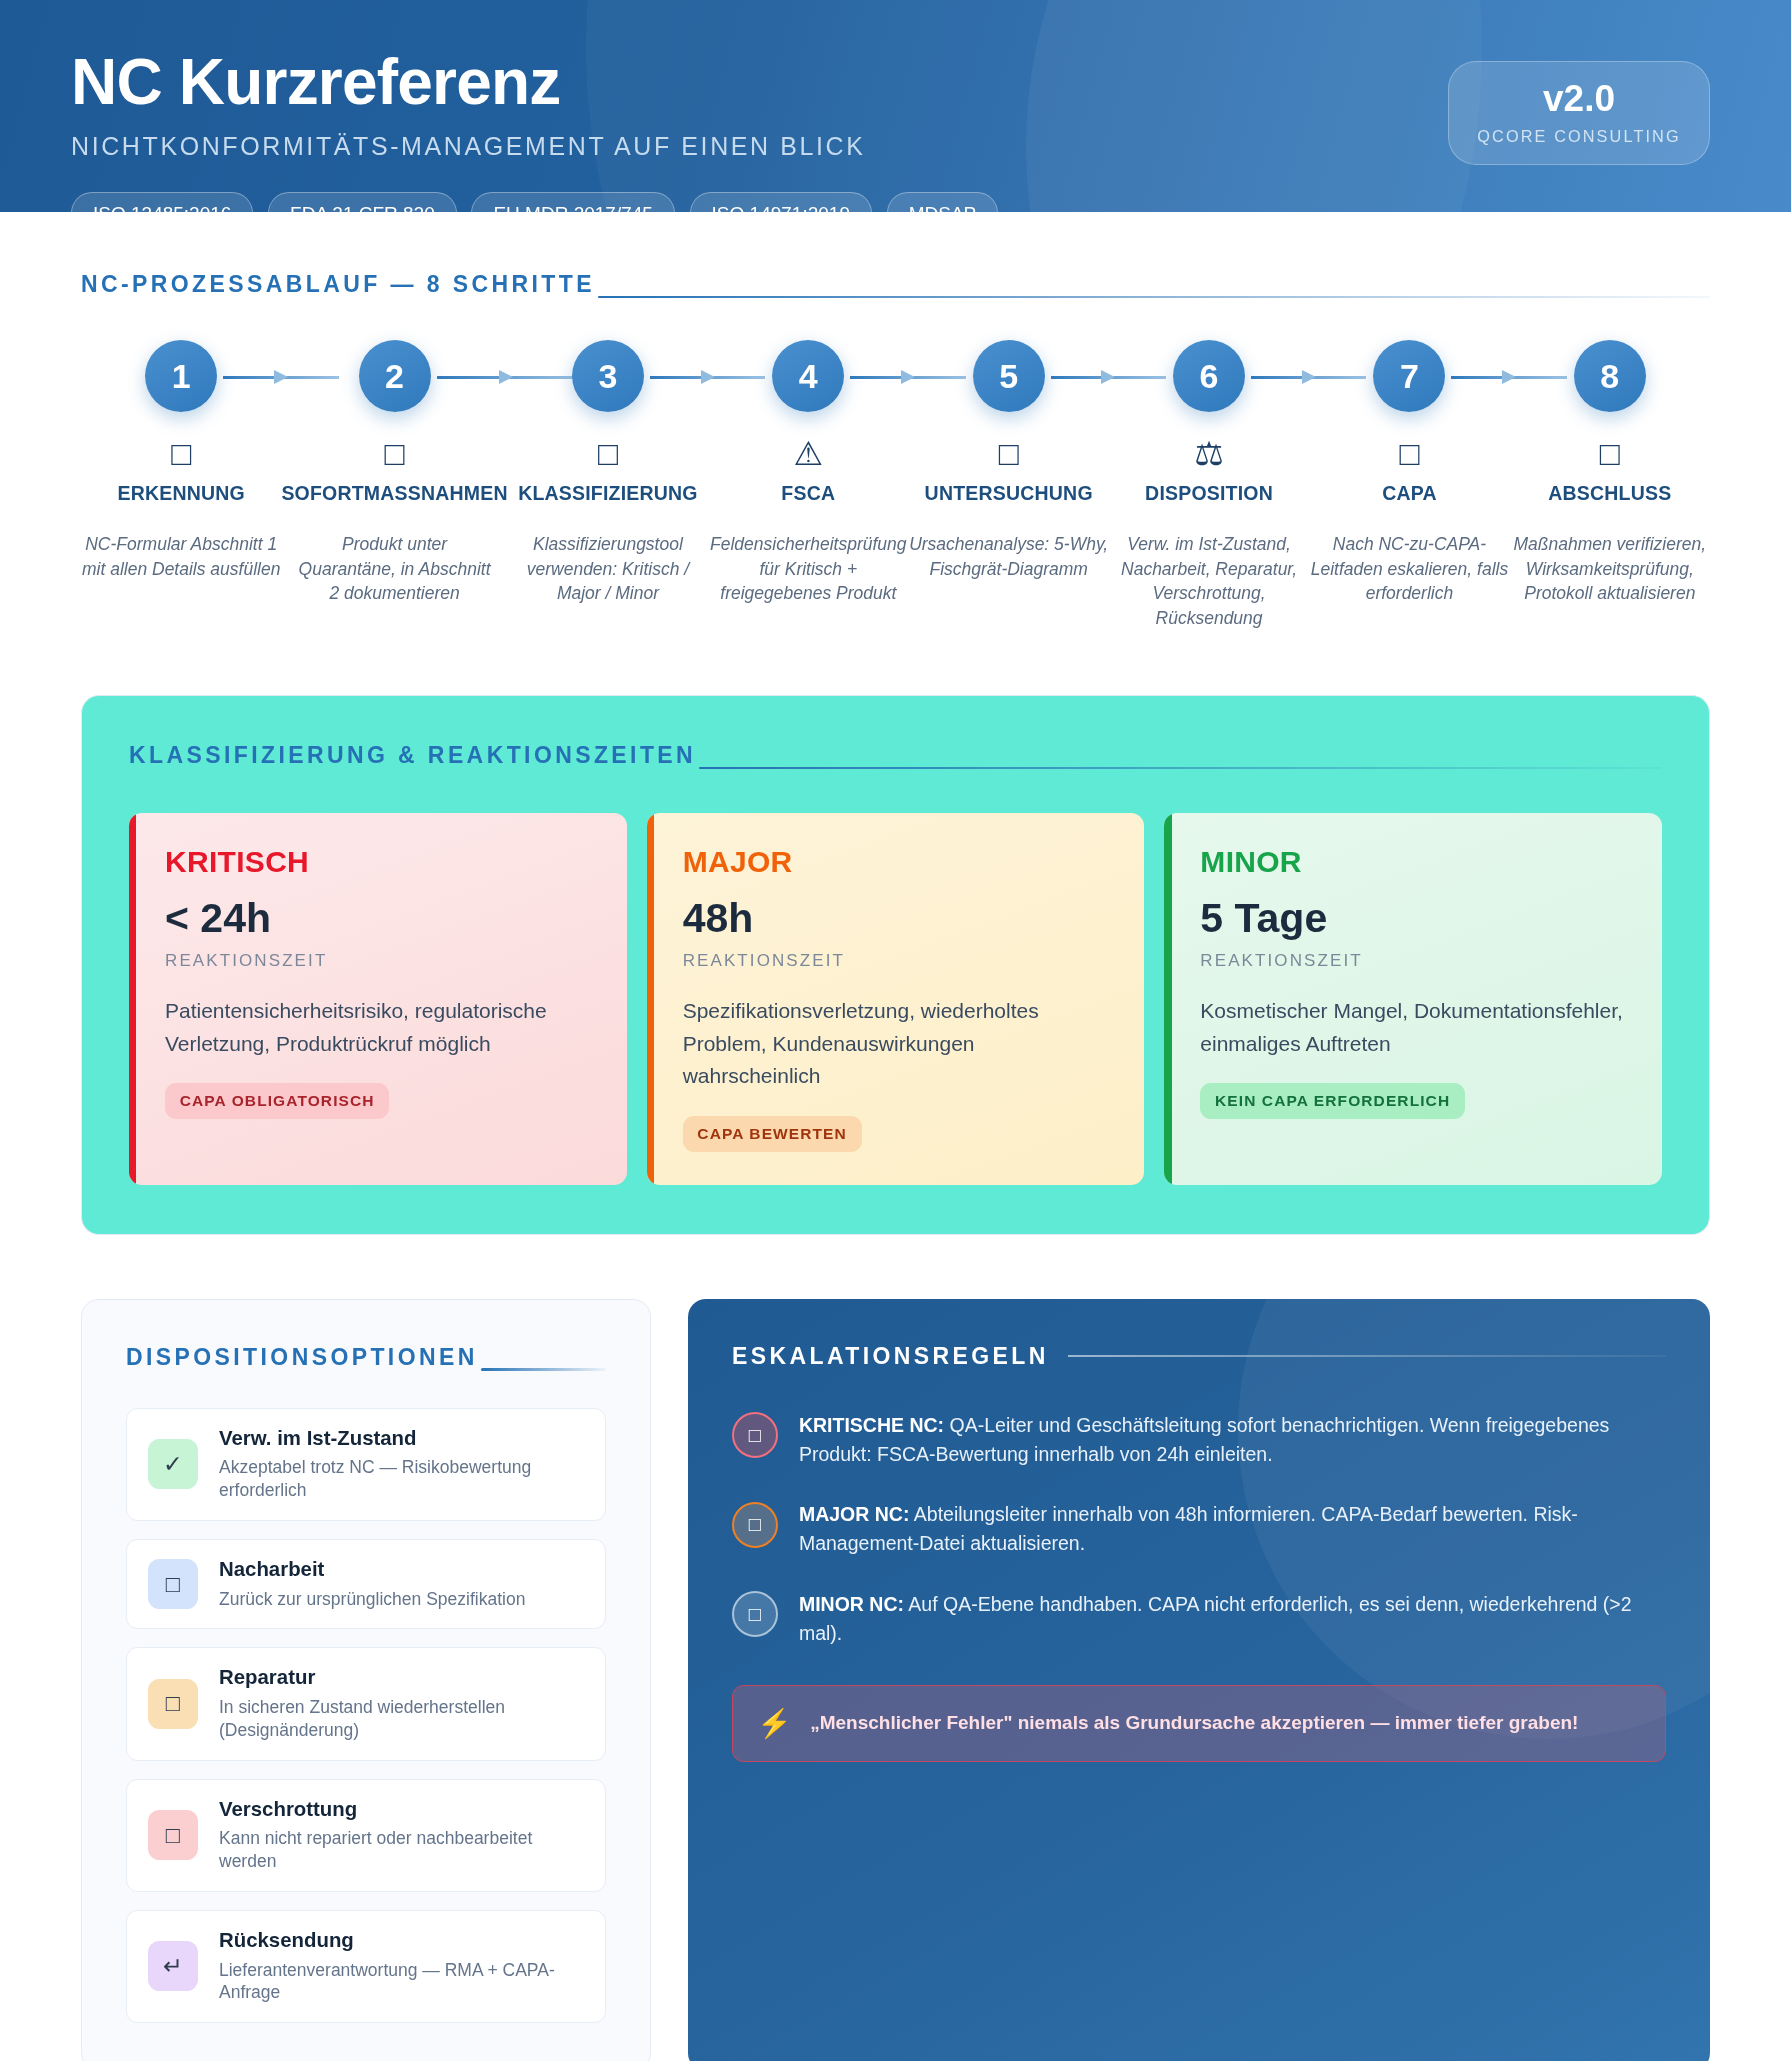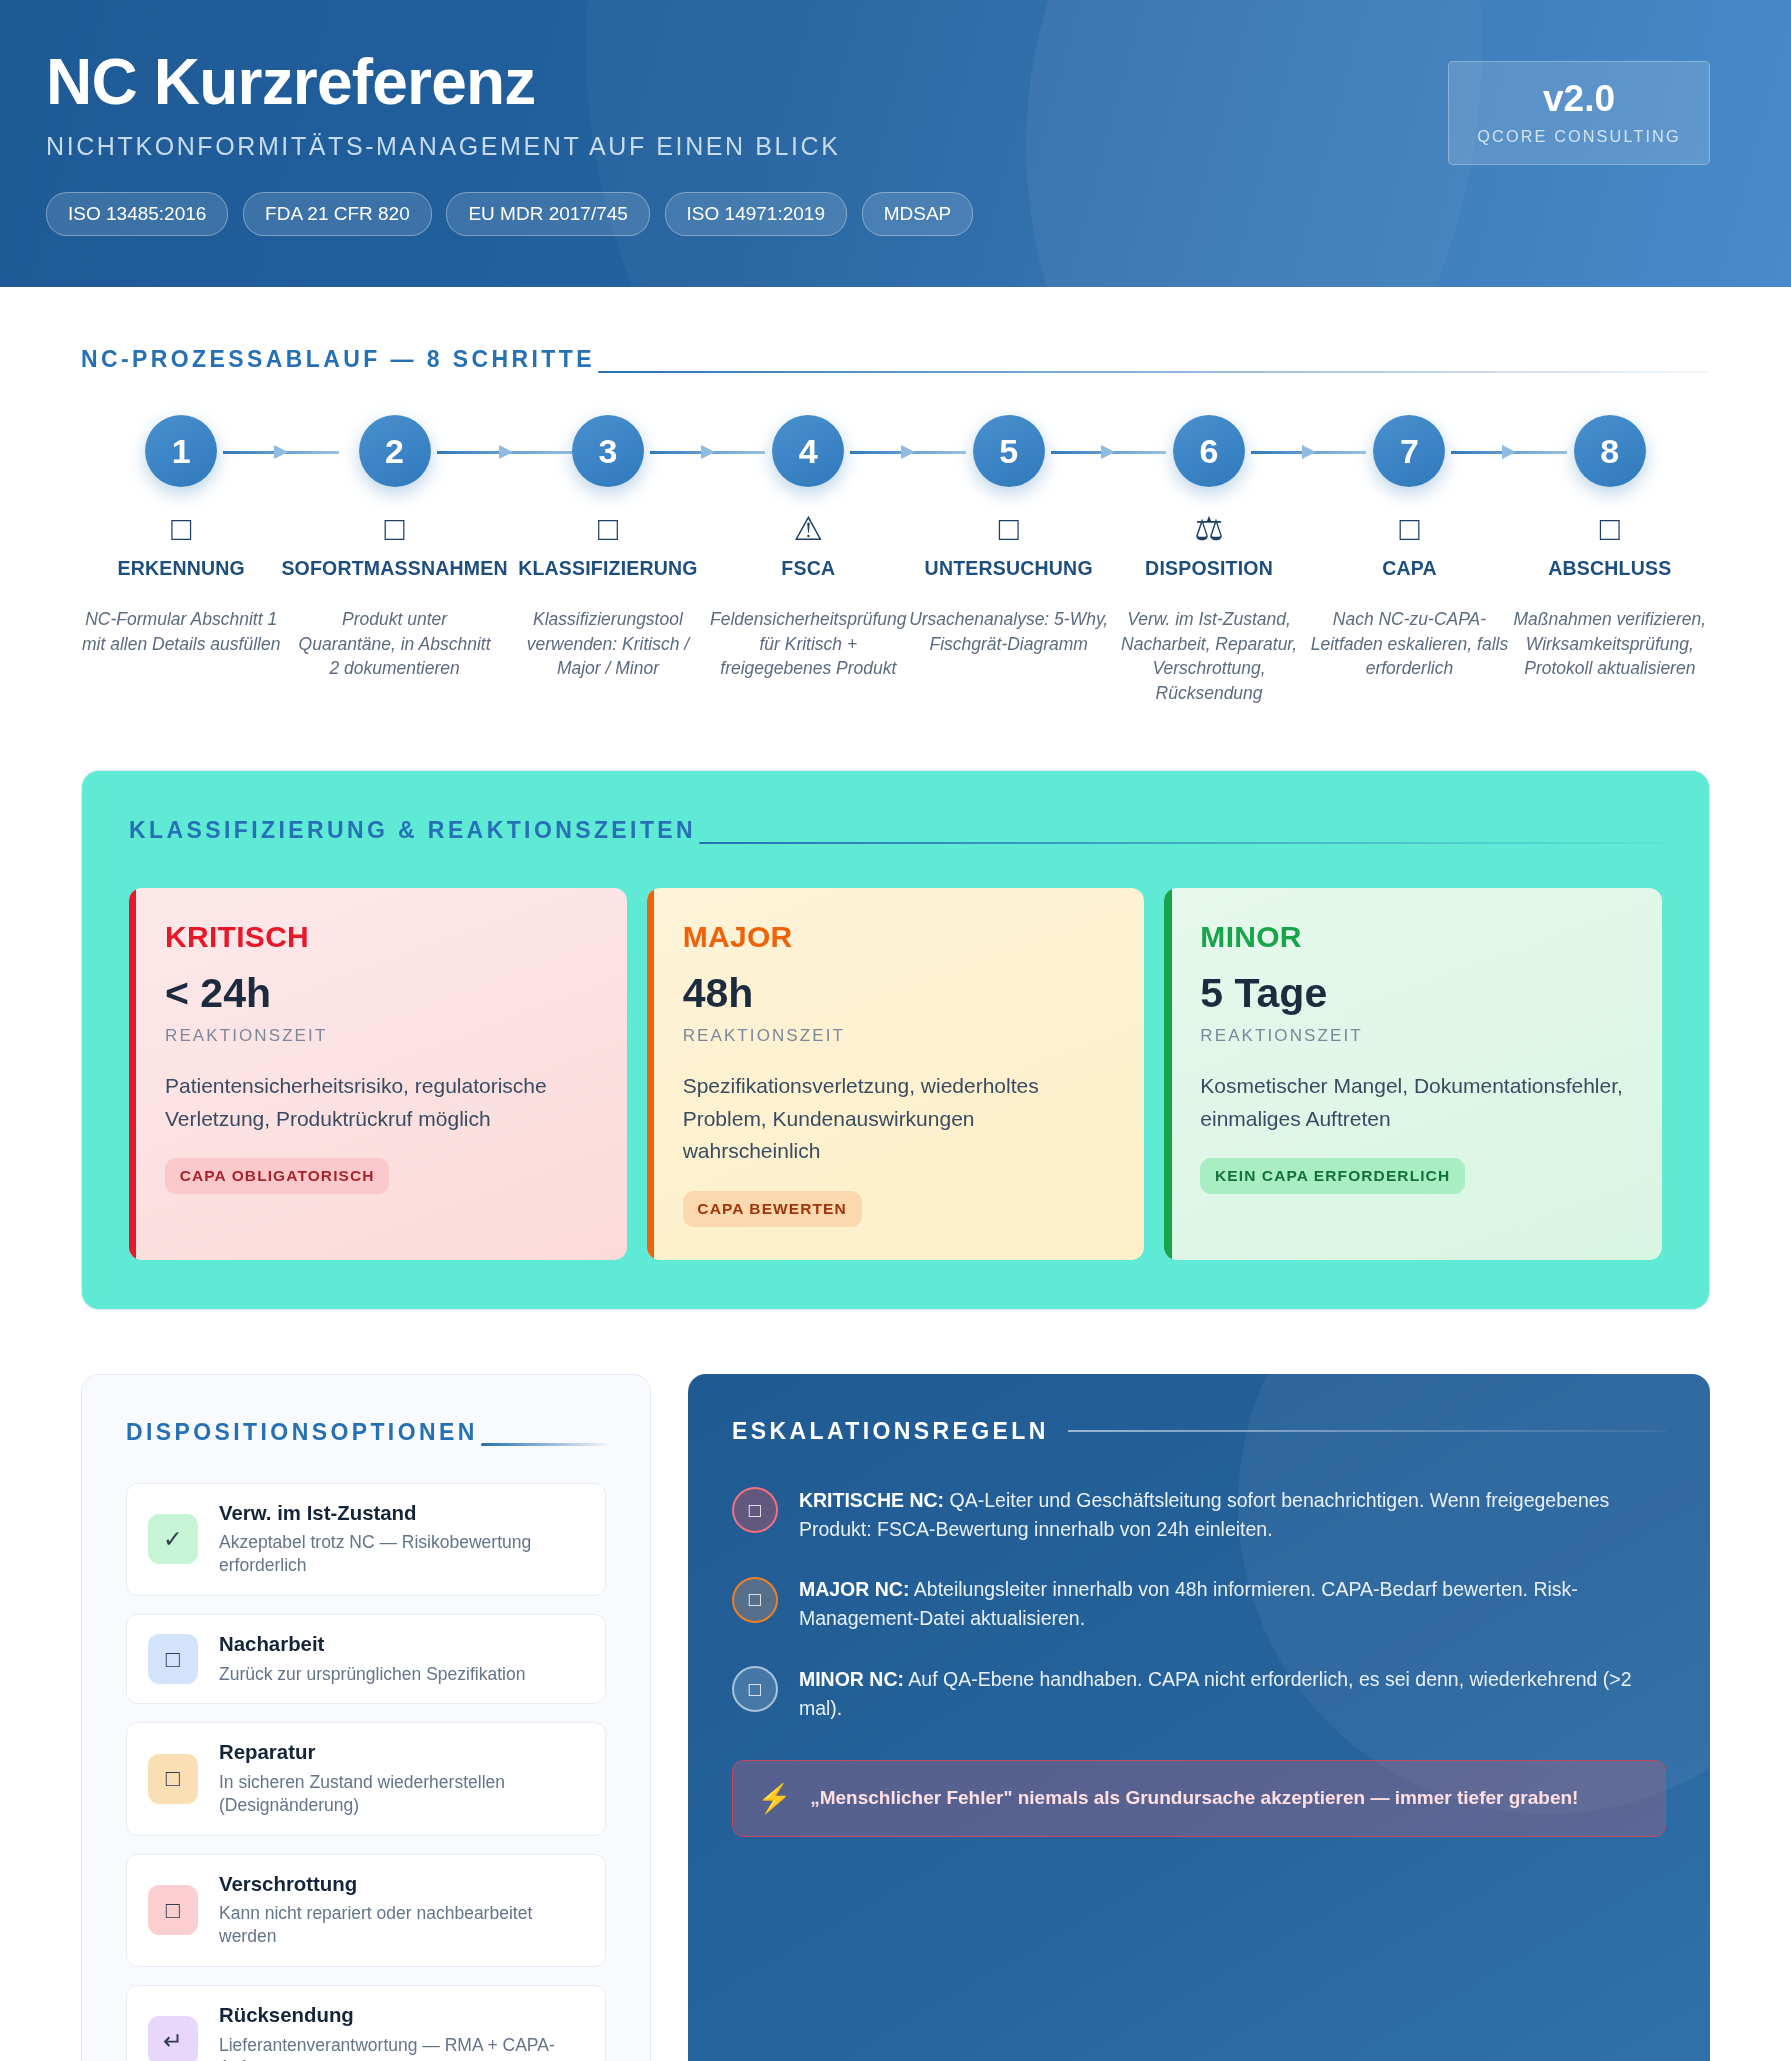--- a/index.html
+++ b/index.html
@@ -16,24 +16,24 @@
     position: relative;
     width: 1791px;
     height: 2062px;
     background: #ffffff;
     overflow: hidden;
   }
 
   
   .header {
     position: relative;
-    height: 287px;
+    height: 212px;
     background: linear-gradient(105deg, #1e5a96 0%, #22619f 42%, #3f84c8 100%);
     overflow: hidden;
-    padding: 50px 0 0 46px;
+    padding: 50px 0 0 71px;
   }
   .header::after {
     content: "";
     position: absolute;
     right: -212px;
     top: -342px;
     width: 977px;
     height: 977px;
     border-radius: 50%;
     background: rgba(255,255,255,0.055);
@@ -79,21 +79,21 @@
     font-size: 19px;
     padding: 9.8px 21px;
     white-space: nowrap;
   }
   .version-badge {
     position: absolute;
     right: 81px;
     top: 61px;
     width: 262px;
     height: 104px;
-    border-radius: 5px;
+    border-radius: 28px;
     border: 0.8px solid rgba(255,255,255,0.28);
     background: rgba(255,255,255,0.14);
     display: flex;
     flex-direction: column;
     align-items: center;
     justify-content: center;
     z-index: 4;
   }
   .version-num {
     font-size: 37px;

